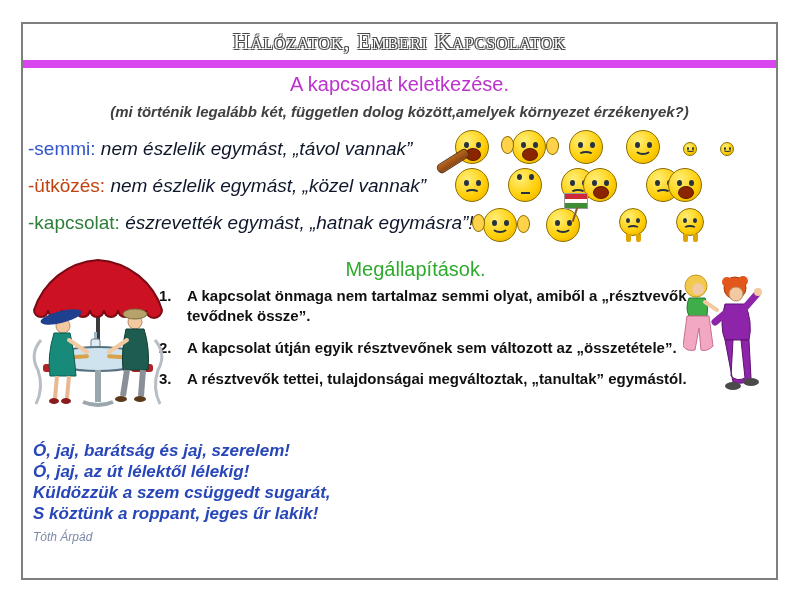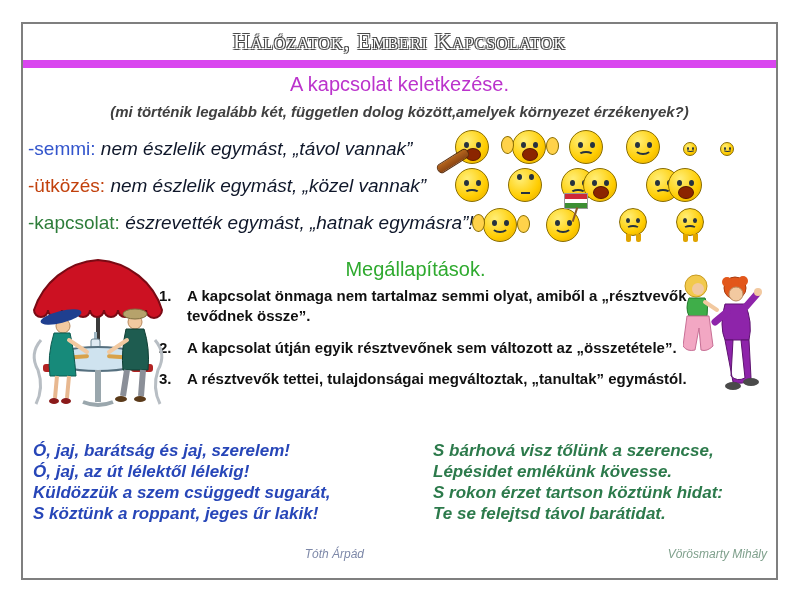--- a/index.html
+++ b/index.html
@@ -76,21 +76,21 @@
   .findings{position:absolute;top:218px;left:136px;width:552px;}
   .finding{display:flex;margin-bottom:11px;font-size:15px;font-weight:bold;color:#111;line-height:1.35;}
   .finding .num{width:28px;flex:0 0 auto;}
 
   .clipart-cafe{position:absolute;left:0px;top:188px;}
   .clipart-disco{position:absolute;left:660px;top:202px;}
 
   .poem{position:absolute;top:372px;font-size:17px;font-weight:bold;font-style:italic;line-height:21px;}
   .poem-left{left:10px;width:345px;color:#2746b8;}
   .poem-right{left:410px;width:348px;color:#2c7a4b;}
-  .poem-author{margin-top:20px;font-size:12px;font-weight:normal;text-align:right;padding-right:14px;}
+  .poem-author{margin-top:3px;font-size:12px;font-weight:normal;padding-right:14px;}
   .poem-left .poem-author{color:#7d88a8;}
   .poem-right .poem-author{color:#7fa08c;}
 
   .footer-band{height:30px;border-top:2px solid #7f7f7f;box-sizing:border-box;
        display:flex;align-items:center;justify-content:space-between;padding:0 9px;}
   .footer-band .outline-text{font-size:16px;}
 </style>
 </head>
 <body>
 
@@ -220,24 +220,17 @@
       </svg>
 
       <div class="poem poem-left">
         <div>Ó, jaj, barátság és jaj, szerelem!</div>
         <div>Ó, jaj, az út lélektől lélekig!</div>
         <div>Küldözzük a szem csüggedt sugarát,</div>
         <div>S köztünk a roppant, jeges űr lakik!</div>
         <div class="poem-author">Tóth Árpád</div>
       </div>
 
-      <div class="poem poem-right">
-        <div>S bárhová visz tőlünk a szerencse,</div>
-        <div>Lépésidet emlékünk kövesse.</div>
-        <div>S rokon érzet tartson köztünk hidat:</div>
-        <div>Te se felejtsd távol barátidat.</div>
-        <div class="poem-author">Vörösmarty Mihály</div>
-      </div>
     </div>
 
 
   </div>
 </div>
 
 </body></html>

